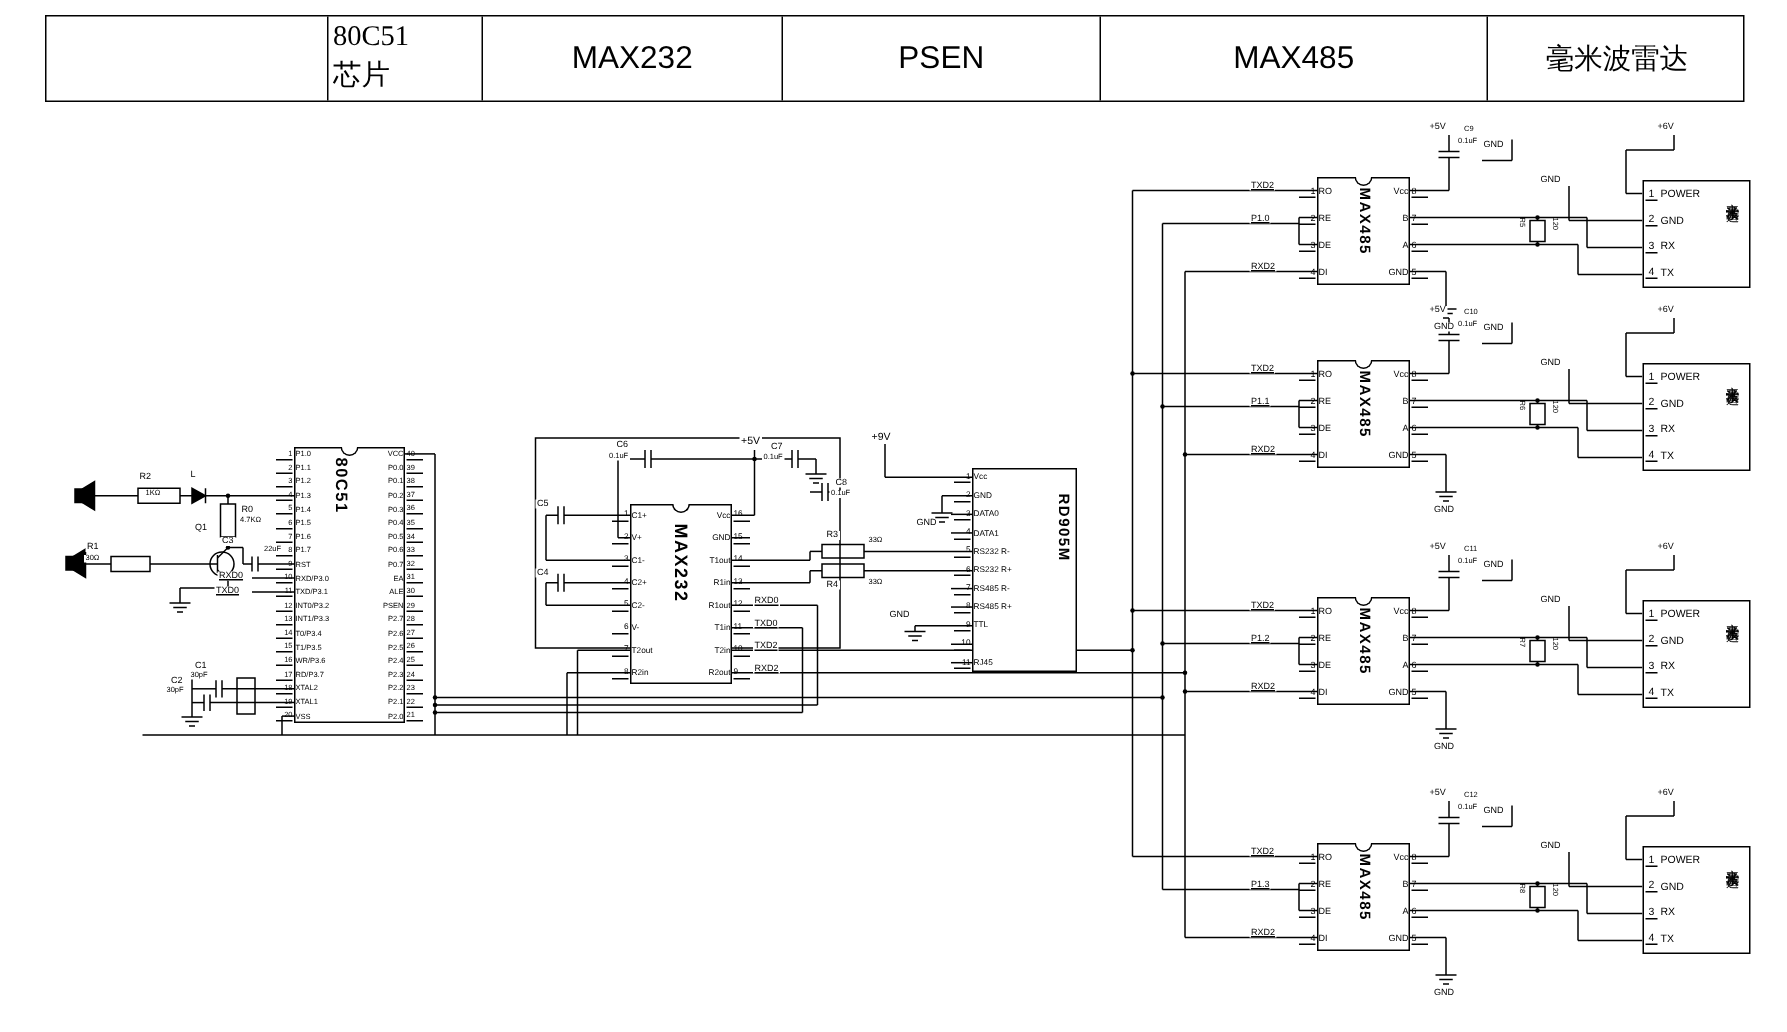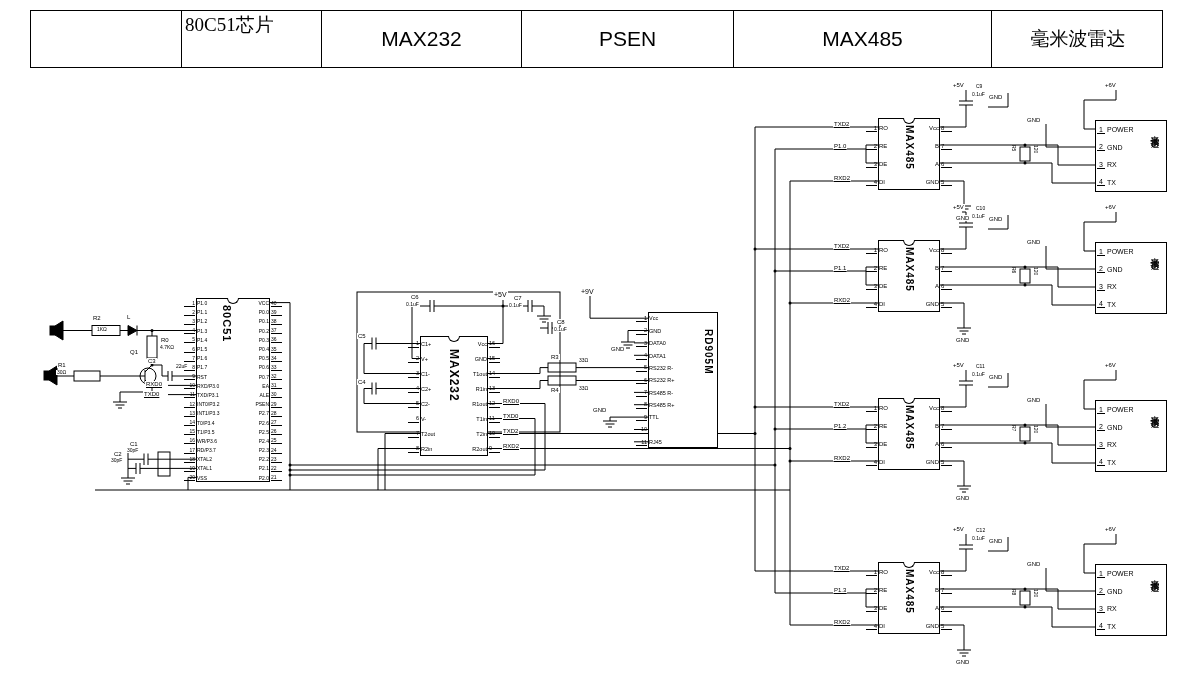--- a/index.html
+++ b/index.html
@@ -11,21 +11,21 @@
   .hdr{position:absolute;left:30px;top:10px;width:1133px;height:58px;display:grid;
        grid-template-columns:150px 140px 200px 212px 258px 173px;
        border:1px solid #000;box-sizing:border-box;font-family:"Liberation Serif",serif;background:#fff;}
   .hcell{border-left:1px solid #000;display:flex;align-items:center;justify-content:center;font-size:19px;}
   .hcell.lat{font-family:"Liberation Sans",sans-serif;font-size:21px;}
   .c1{display:flex;flex-direction:column;}
   .c1top{height:28px;display:flex;align-items:center;justify-content:center;border-bottom:1px solid #000;font-size:18px;}
   .c1bot{flex:1;display:flex;}
   .c1bot .bz{width:87px;border-right:1px solid #000;display:flex;align-items:center;justify-content:center;font-size:18px;}
   .c1bot .pw{flex:1;display:flex;align-items:center;justify-content:center;font-size:18px;}
-  .mcucell{justify-content:flex-start;align-items:flex-start;padding:1px 46px 0 3px;line-height:1.35;font-size:19px;box-sizing:border-box;}
+  .mcucell{justify-content:flex-start;align-items:flex-start;padding:1px 46px 0 3px;line-height:1.35;font-size:19px;box-sizing:border-box;margin-left:37px;}
 
   
   .chip{position:absolute;border:1px solid #000;background:#fff;box-sizing:border-box;}
   .notch::before{content:"";position:absolute;top:-1px;left:50%;transform:translateX(-50%);
        width:10px;height:5px;border:1px solid #000;border-top:none;border-radius:0 0 10px 10px;background:#fff;}
   .vlab{position:absolute;writing-mode:vertical-rl;font-weight:bold;letter-spacing:1px;}
   .pins{position:absolute;top:0;display:flex;flex-direction:column;}
   .pins-left{left:0;}
   .pins-right{right:0;}
   .pin-row{display:flex;align-items:center;line-height:1;}

